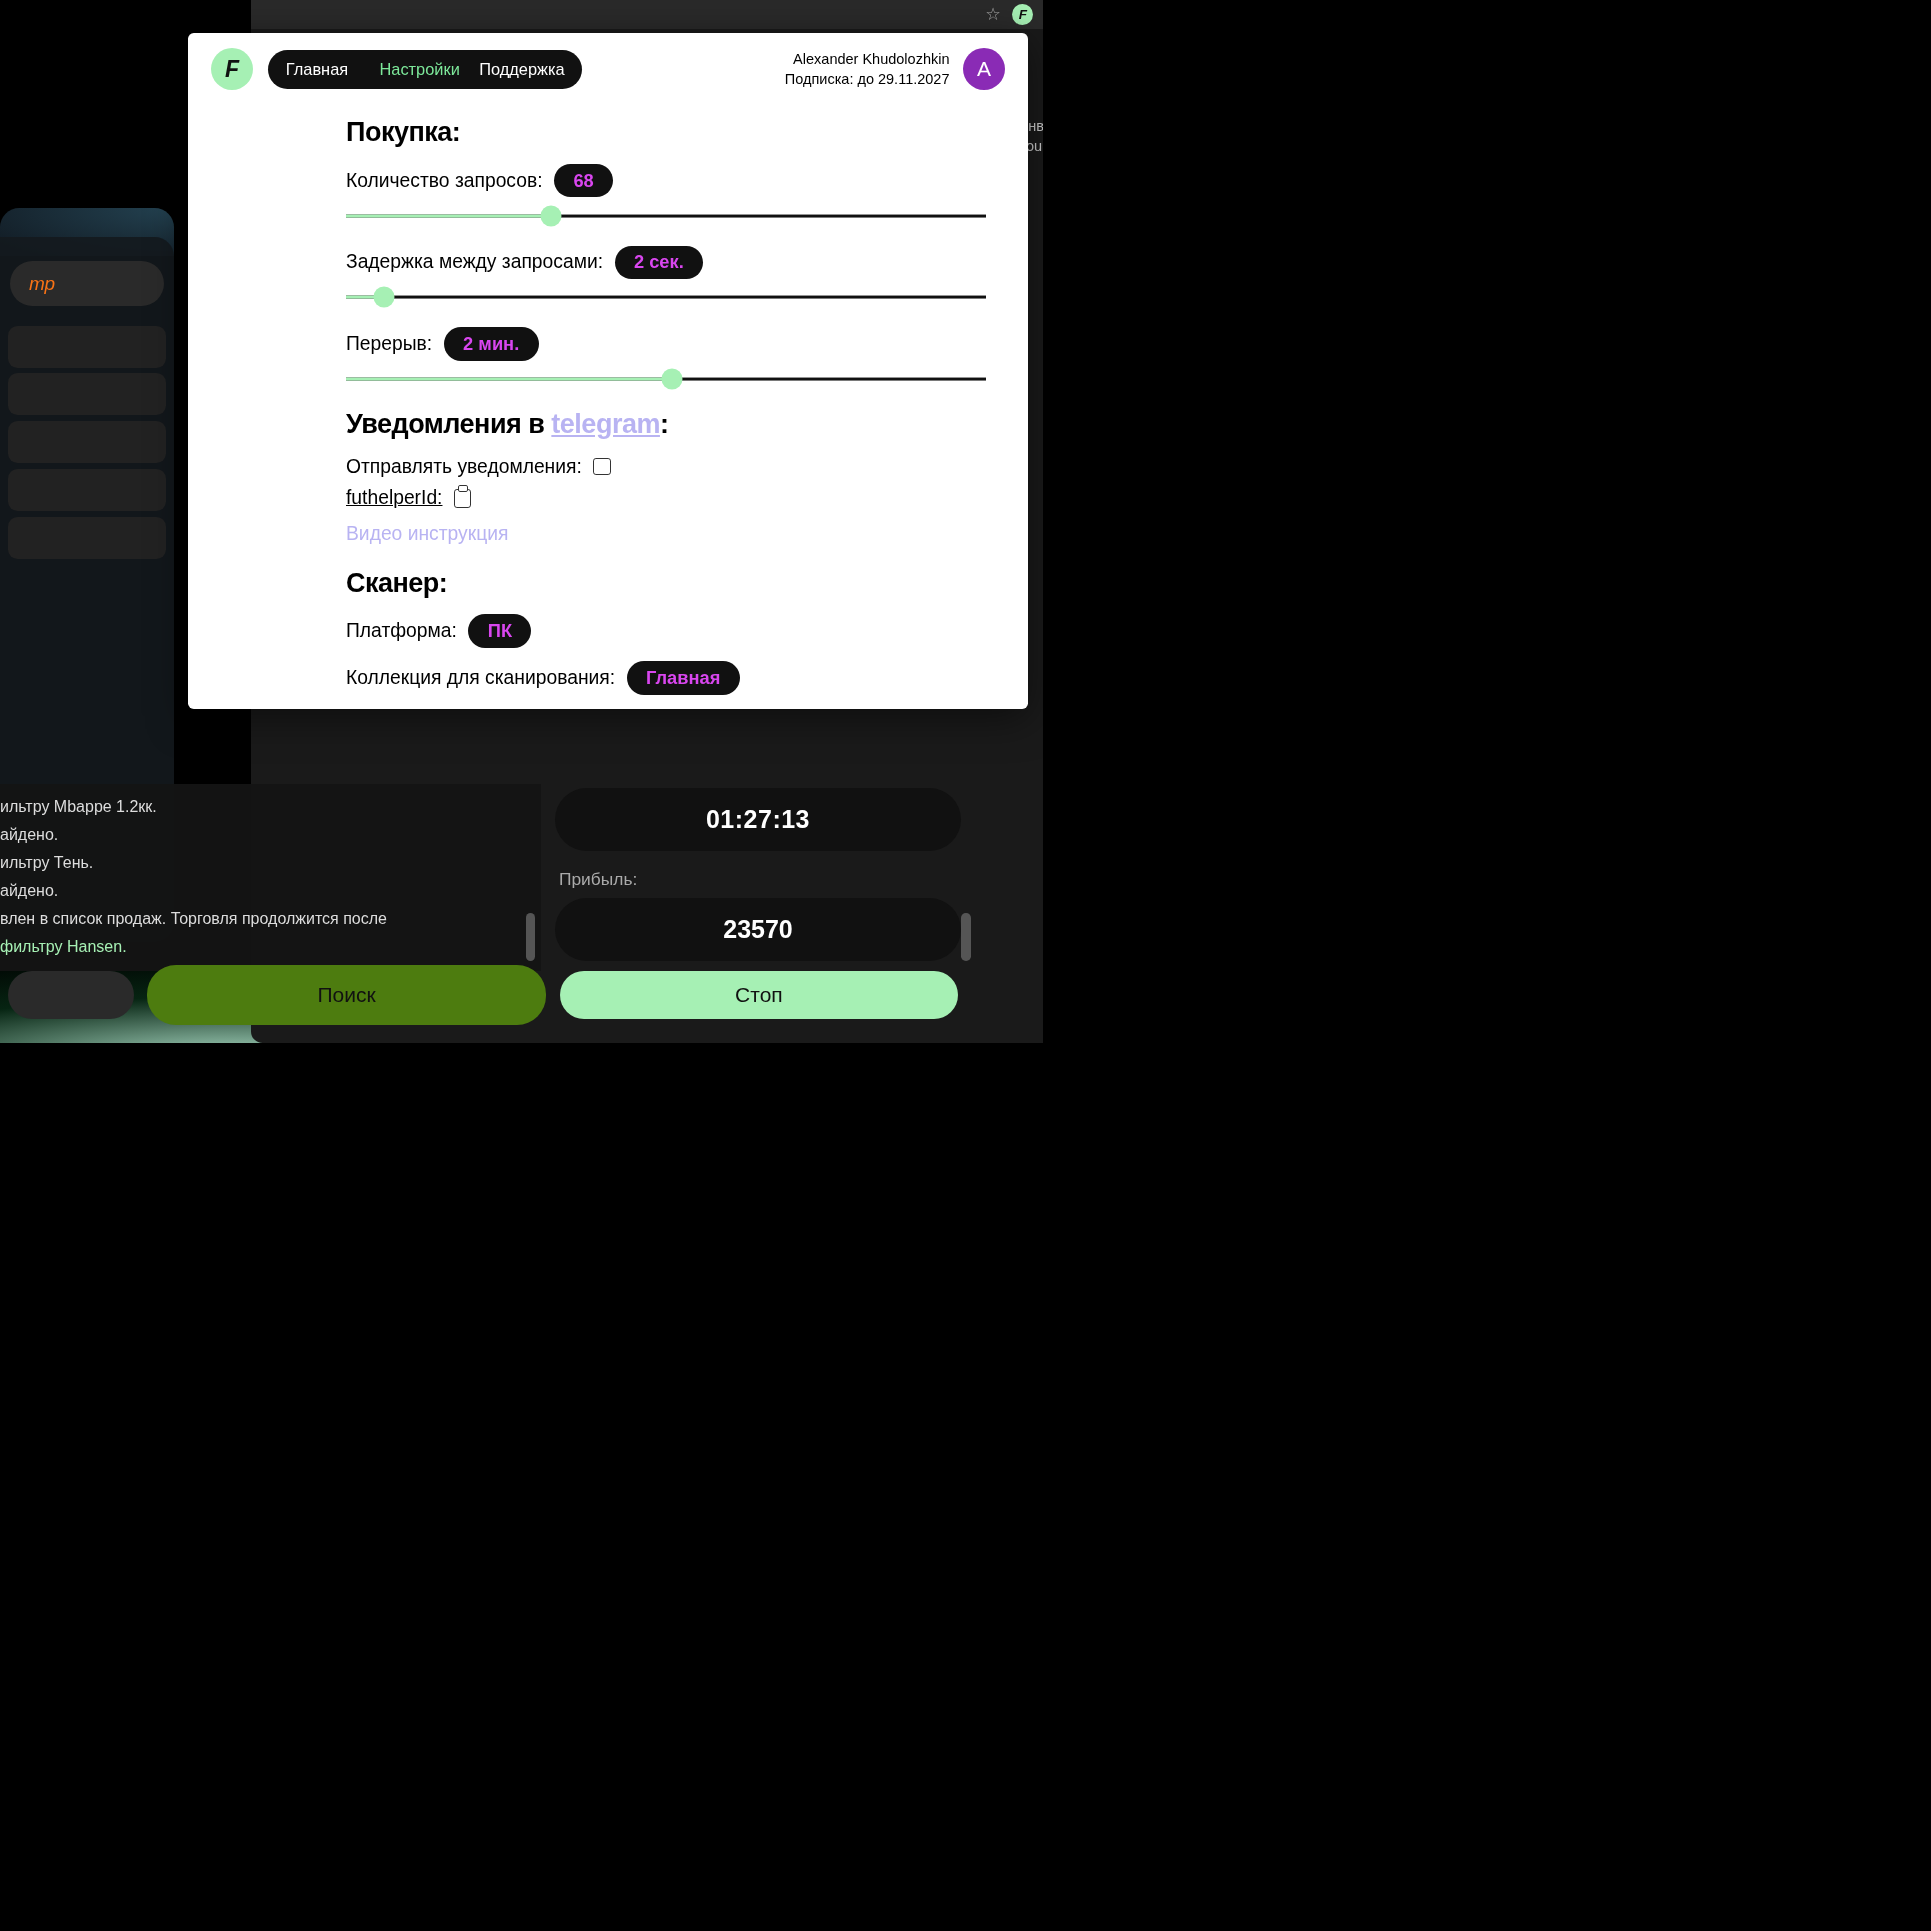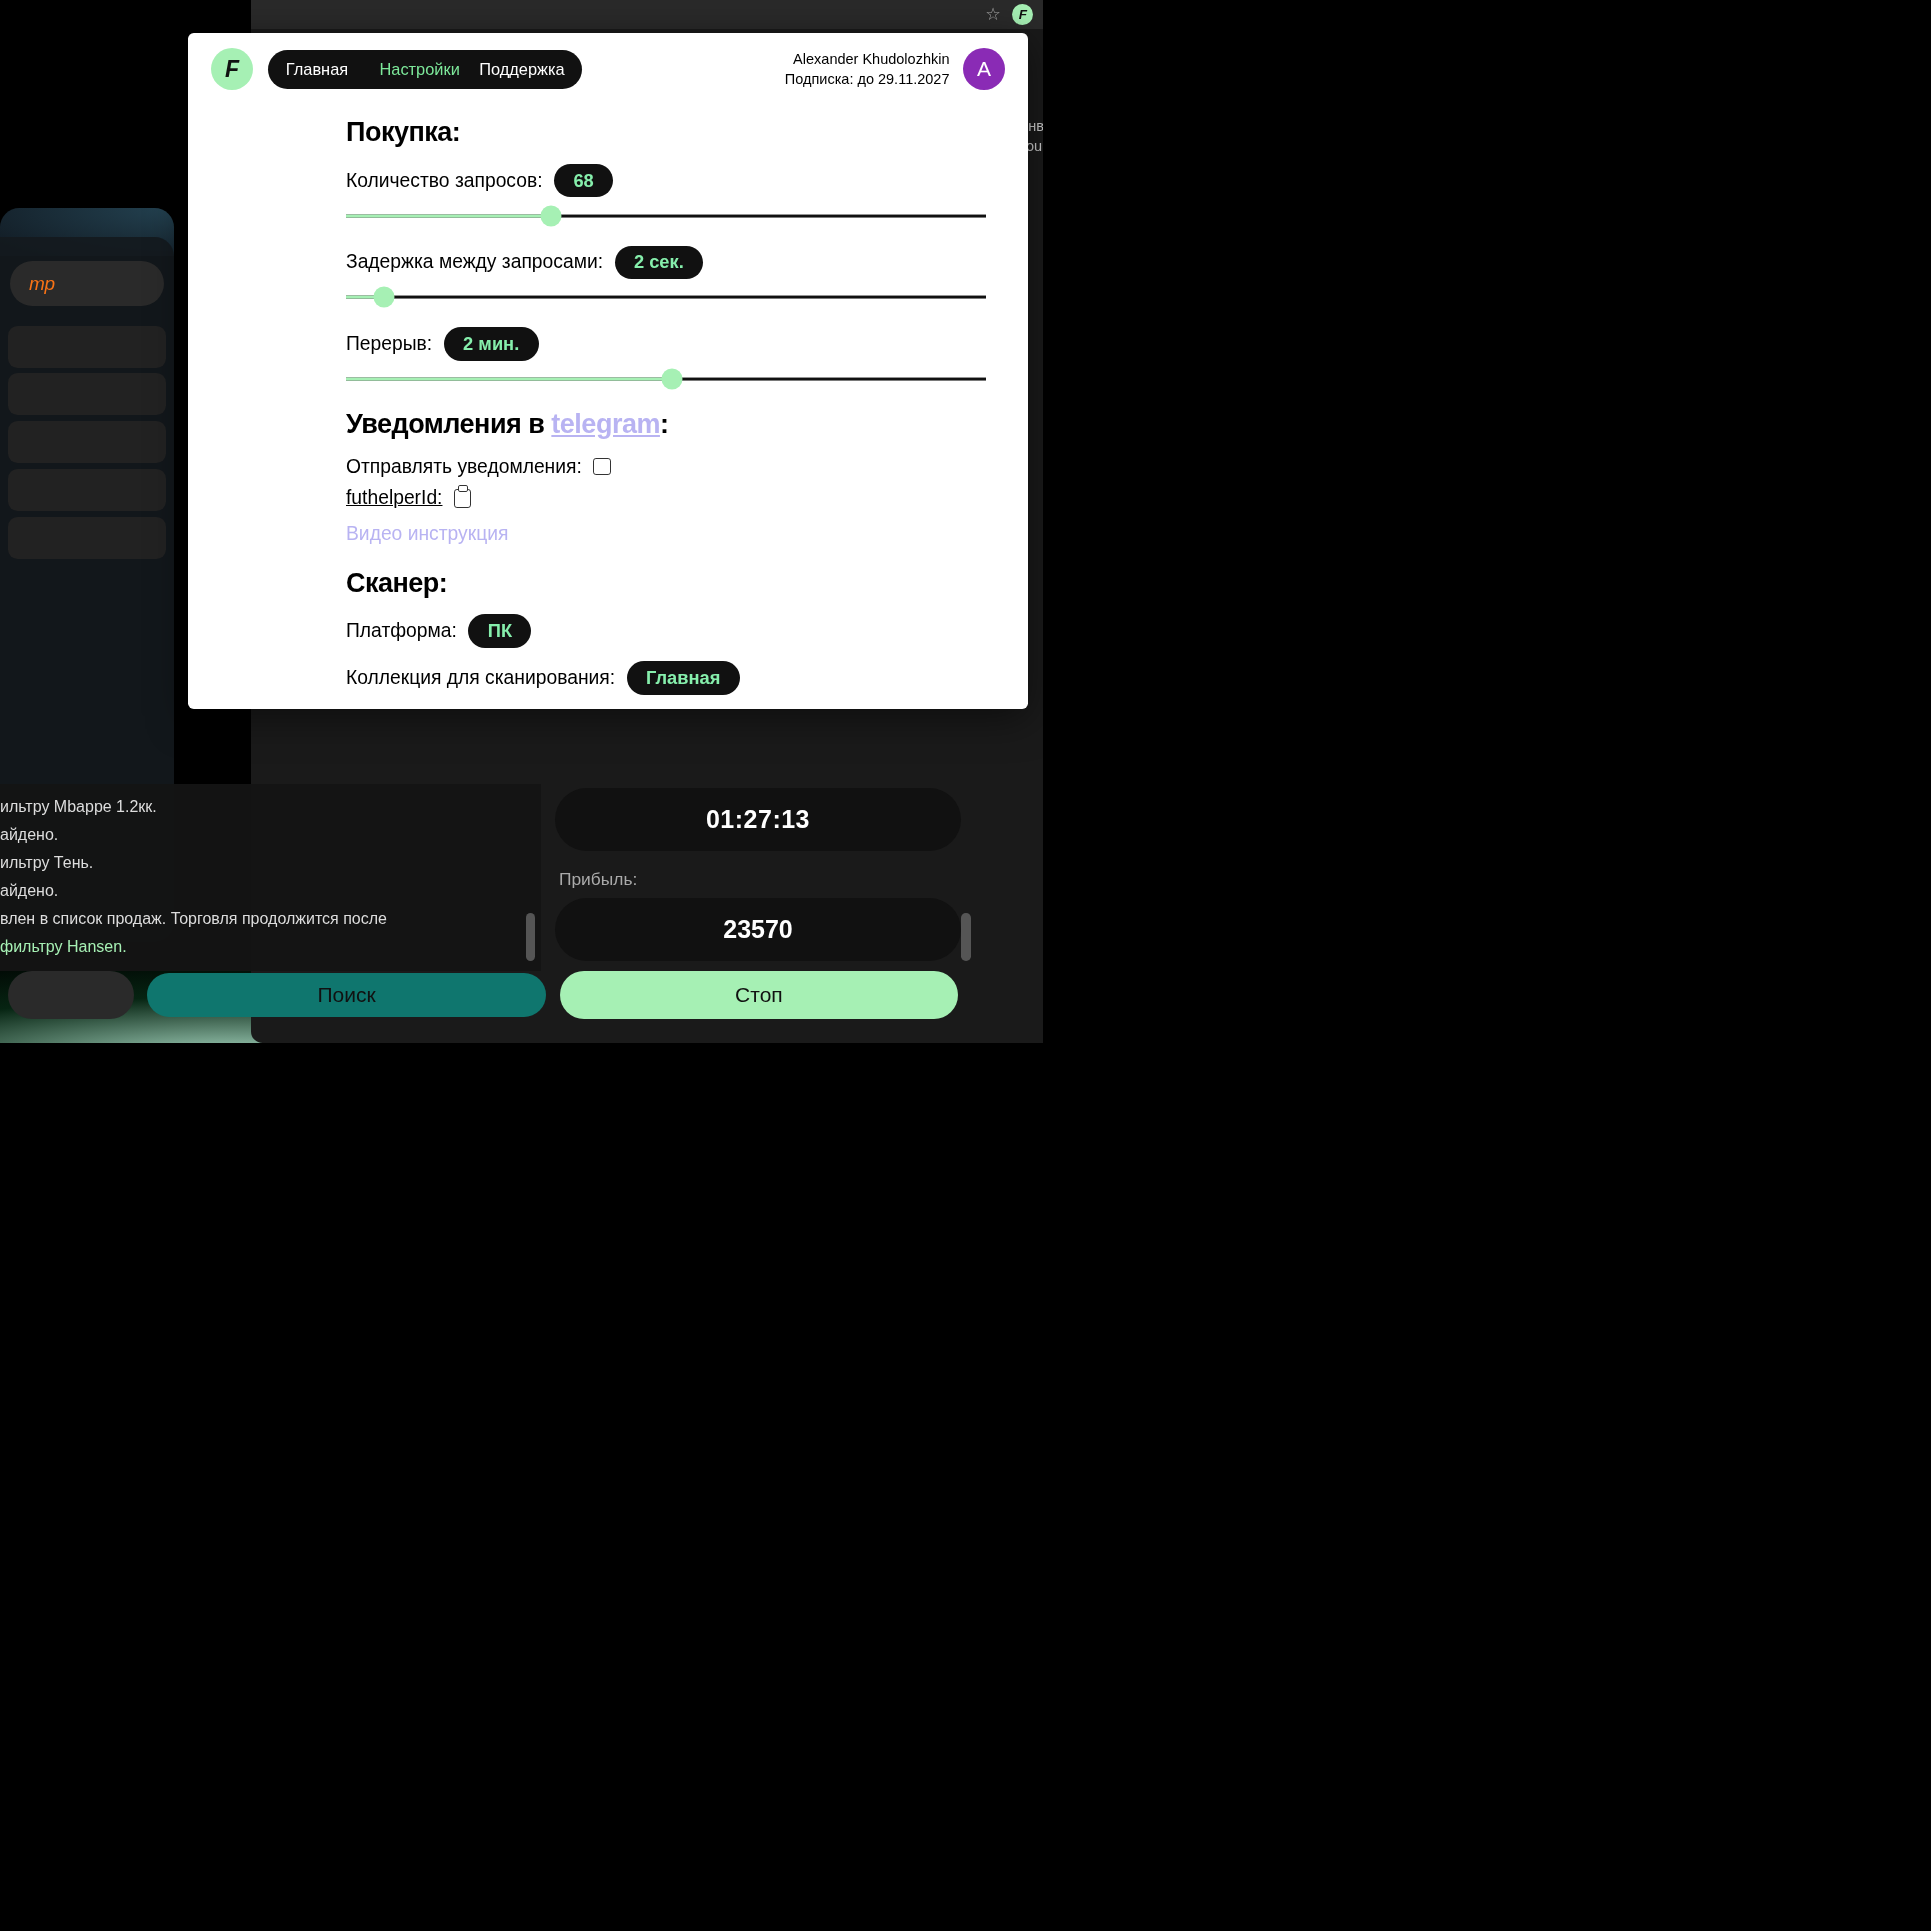--- a/index.html
+++ b/index.html
@@ -160,22 +160,22 @@
     align-items: center;
   }
   .btn-blank {
     width: 126px;
     height: 48px;
     background: #2a2a2a;
     border-radius: 29px;
   }
   .btn-white {
     flex: 1;
-    height: 44px;
-    background: #0f766e;
+    height: 60px;
+    background: #4d7c0f;
     border-radius: 29px;
     display: flex;
     align-items: center;
     justify-content: center;
     font-size: 21px;
     font-weight: 500;
     color: #111;
   }
   .btn-green {
     flex: 1;
@@ -280,21 +280,21 @@
   }
   .setting-row {
     display: flex;
     align-items: center;
     gap: 11.6px;
     margin-bottom: 5.8px;
     font-size: 19.3px;
   }
   .pill-val {
     background: #111;
-    color: #86efac;
+    color: #d946ef;
     border-radius: 23px;
     padding: 5.8px 19.3px;
     font-size: 18.3px;
     font-weight: 600;
   }
   .slider {
     position: relative;
     height: 25px;
     margin-bottom: 17.4px;
   }

